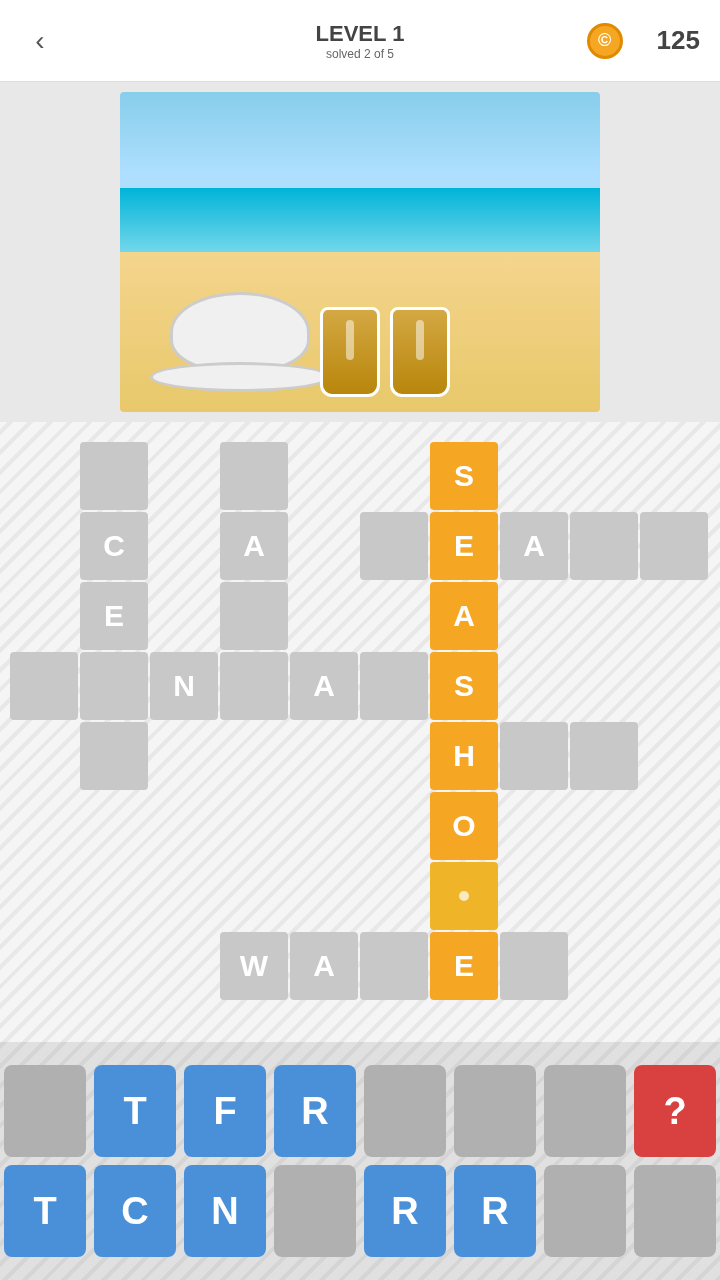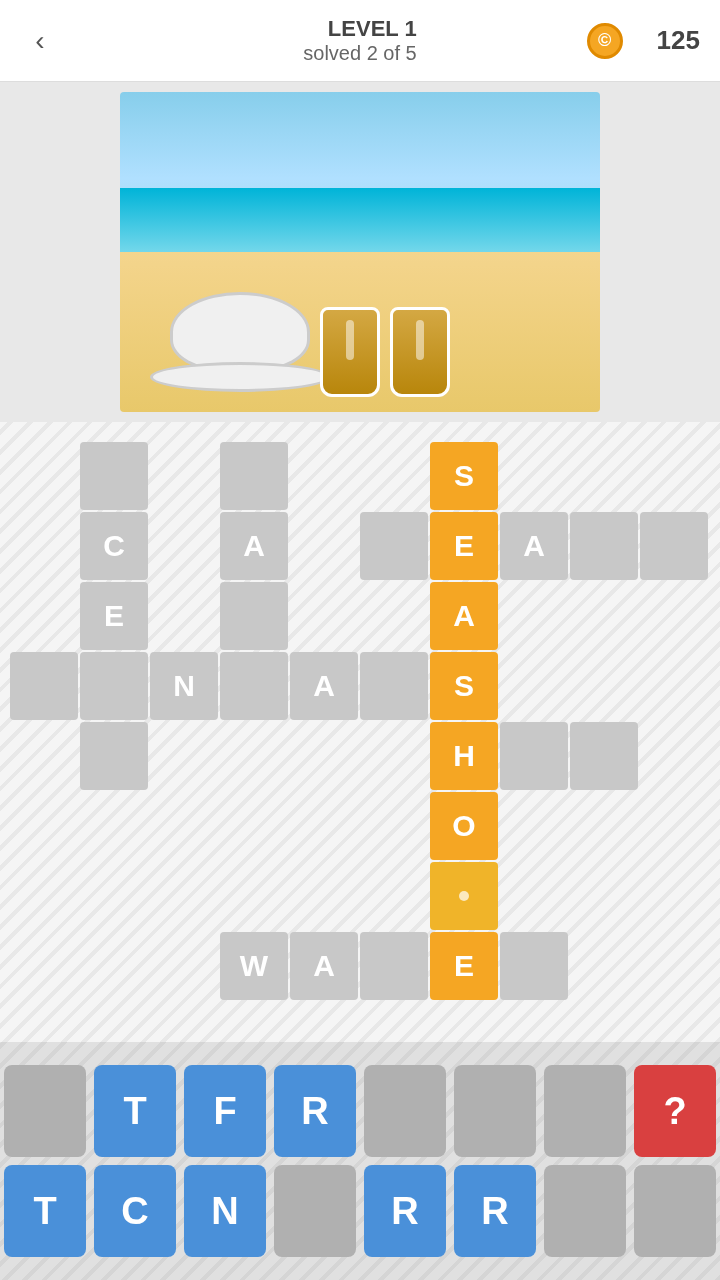--- a/index.html
+++ b/index.html
@@ -30,32 +30,32 @@
       display: flex;
       align-items: center;
       justify-content: center;
       cursor: pointer;
     }
     #back-icon {
       font-size: 28px;
       color: #555;
     }
     #level-info {
-      text-align: right;
+      text-align: center;
       position: absolute;
       left: 50%;
       transform: translateX(-50%);
     }
     #level-title {
       font-size: 22px;
       font-weight: bold;
       color: #444;
     }
     #level-subtitle {
-      font-size: 20px;
+      font-size: 12px;
       color: #666;
     }
     #coins-area {
       display: flex;
       align-items: center;
       gap: 6px;
     }
     #coin-icon {
       width: 36px;
       height: 36px;

